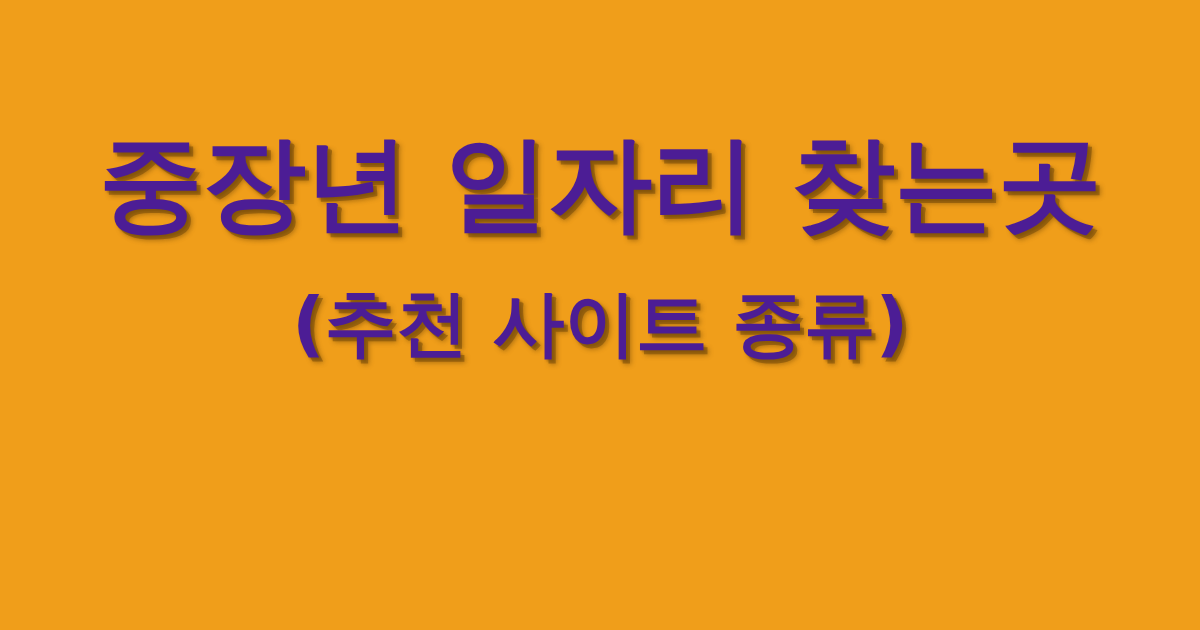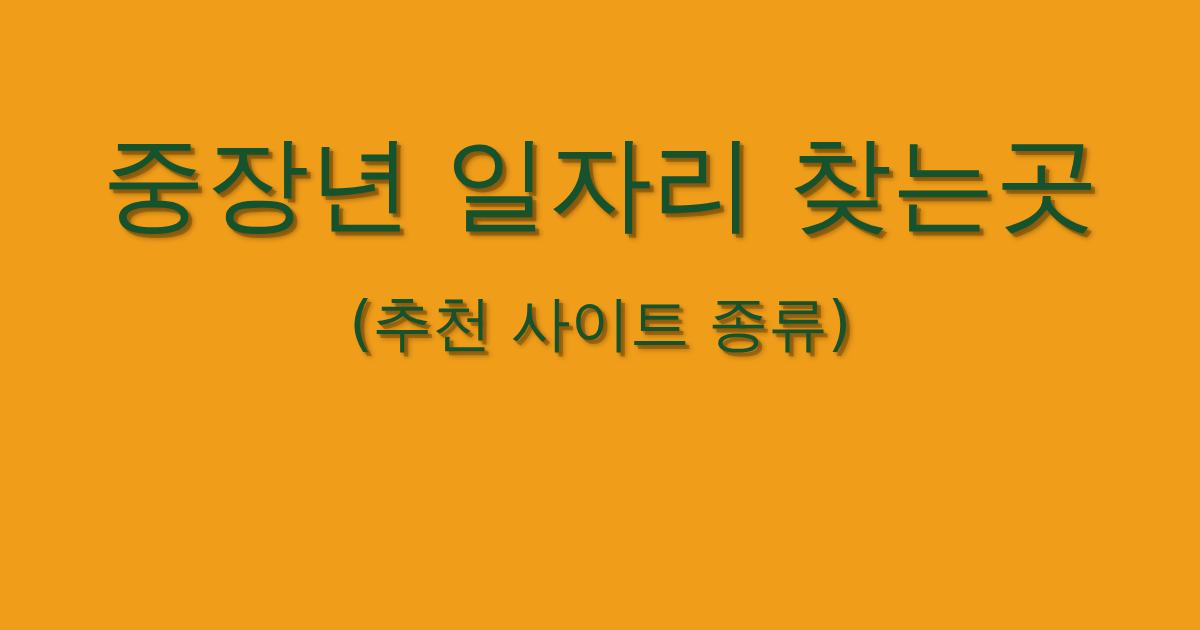--- a/index.html
+++ b/index.html
@@ -32,42 +32,42 @@
     display: flex;
     flex-direction: column;
     align-items: center;
     gap: 0;
   }
 
   .title-line {
     display: block;
     width: 100%;
     text-align: center;
-    color: #14532d;
-    font-weight: 400;
+    color: #4c1d95;
+    font-weight: 700;
     letter-spacing: -0.005em;
     white-space: nowrap;
     text-shadow:
        4px 4px 0   rgba(120, 76, 10, 0.55),
        5px 5px 5px rgba(95, 58, 5, 0.45),
        2px 2px 2px rgba(120, 76, 10, 0.40);
   }
 
   .title-line--primary {
     font-size: 104px;
     line-height: 142px;
   }
 
   .title-line--secondary {
     font-size: 104px;
     line-height: 142px;
   }
 
   .title-line--note {
-    font-size: 60px;
+    font-size: 72px;
     line-height: 138px;
   }
 </style>
 </head>
 <body>
 
 <div id="banner">
 
   <div class="headline-block">
 

